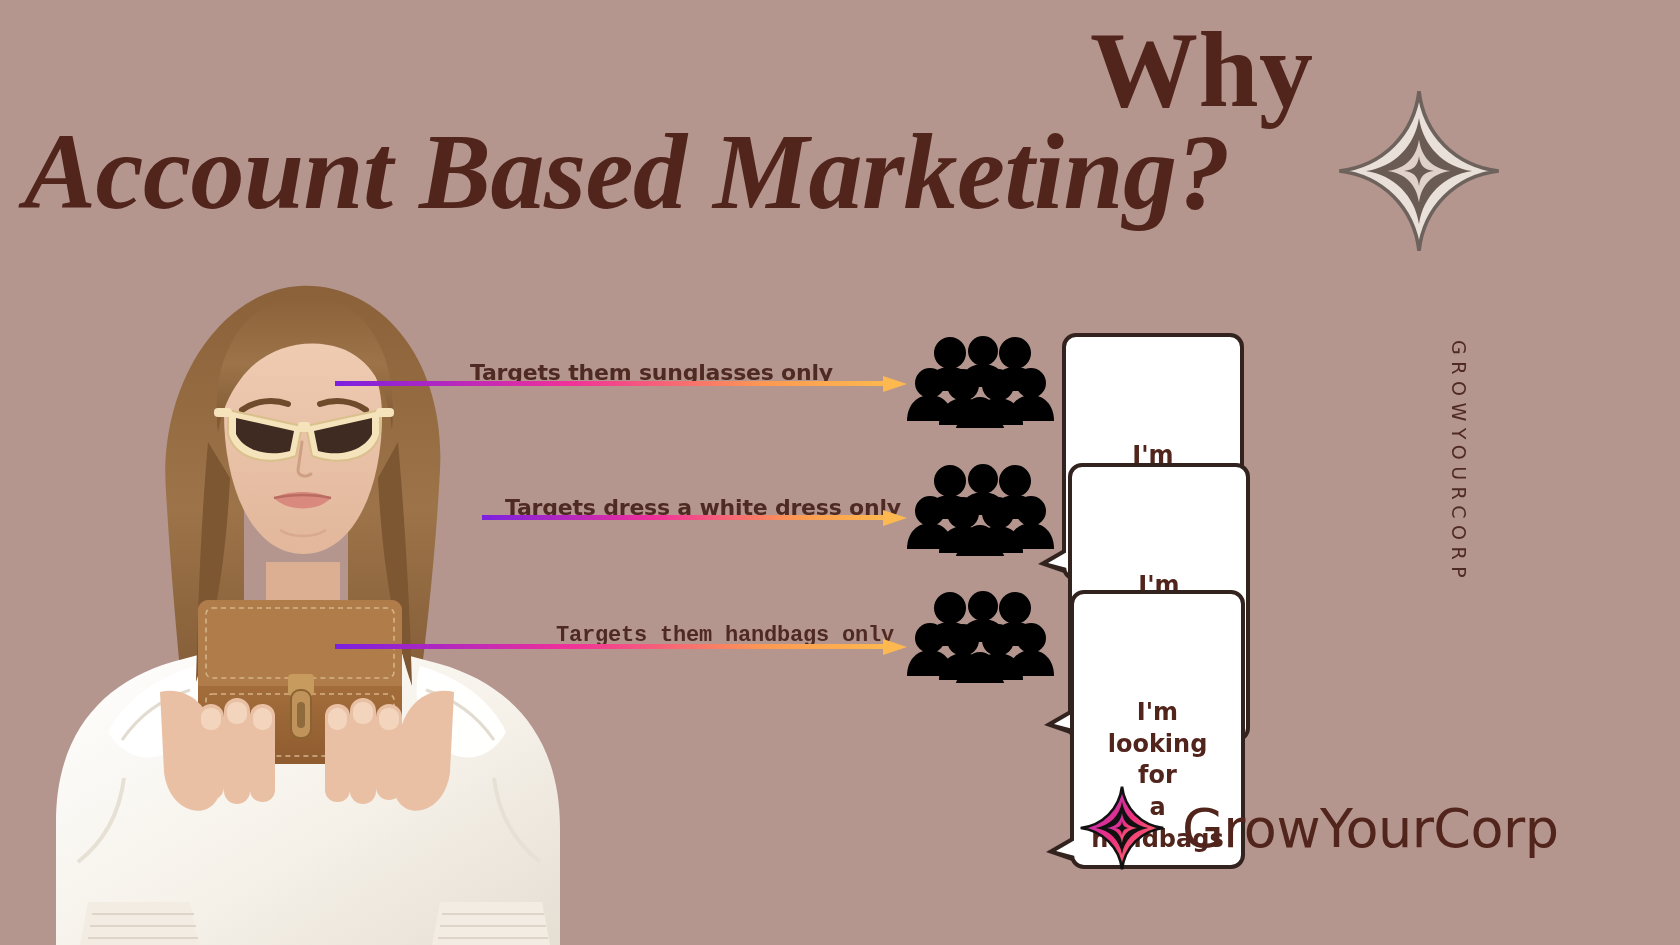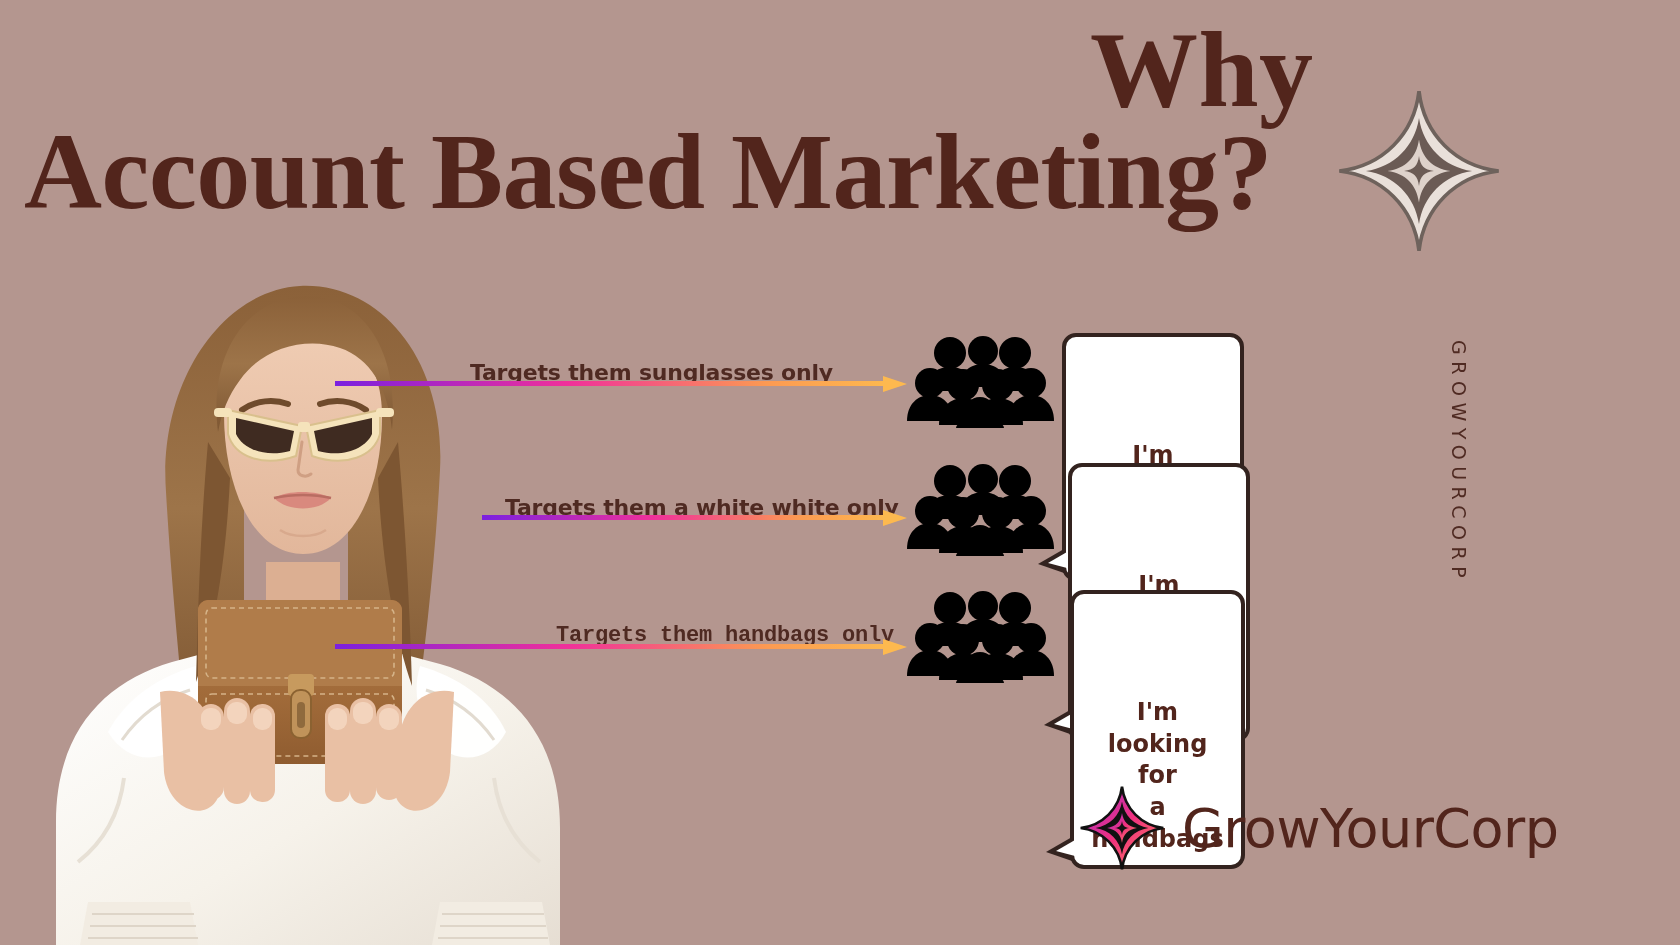--- a/index.html
+++ b/index.html
@@ -35,20 +35,21 @@
     position: absolute;
     left: 24px;
     top: 118px;
     font-family: "Liberation Serif", serif;
     font-weight: 700;
     font-size: 108px;
     line-height: 1;
     color: #52251c;
     letter-spacing: -0.5px;
     white-space: nowrap;
+    font-style: italic;
   }
   .subtitle {
     position: absolute;
     left: 24px;
     top: 224px;
     font-family: "DejaVu Sans", sans-serif;
     font-size: 25px;
     color: #4f2a22;
     letter-spacing: 0.9px;
     white-space: nowrap;
@@ -345,21 +346,21 @@
 
     <div class="bubble" style="left:1062px; top:333px; width:182px;">
       <span class="tail-outer"></span>
       <span class="tail-inner"></span>
       <span>I'm looking for
 sunglasses</span>
     </div>
   </div>
 
   <div class="row">
-    <div class="row-label" style="left:505px; top:495px;">Targets them a white white only</div>
+    <div class="row-label" style="left:505px; top:495px;">Targets dress a white dress only</div>
 
     <div class="arrow" style="left:482px; top:510px; width:425px;">
       <svg width="425" height="16" viewBox="0 0 425 16" preserveAspectRatio="none">
         <defs>
           <linearGradient id="ag2" x1="0" y1="0" x2="1" y2="0">
             <stop offset="0" stop-color="#7b20e0"></stop>
             <stop offset="0.42" stop-color="#f0309a"></stop>
             <stop offset="0.78" stop-color="#fc9a52"></stop>
             <stop offset="1" stop-color="#fdb94f"></stop>
           </linearGradient>

